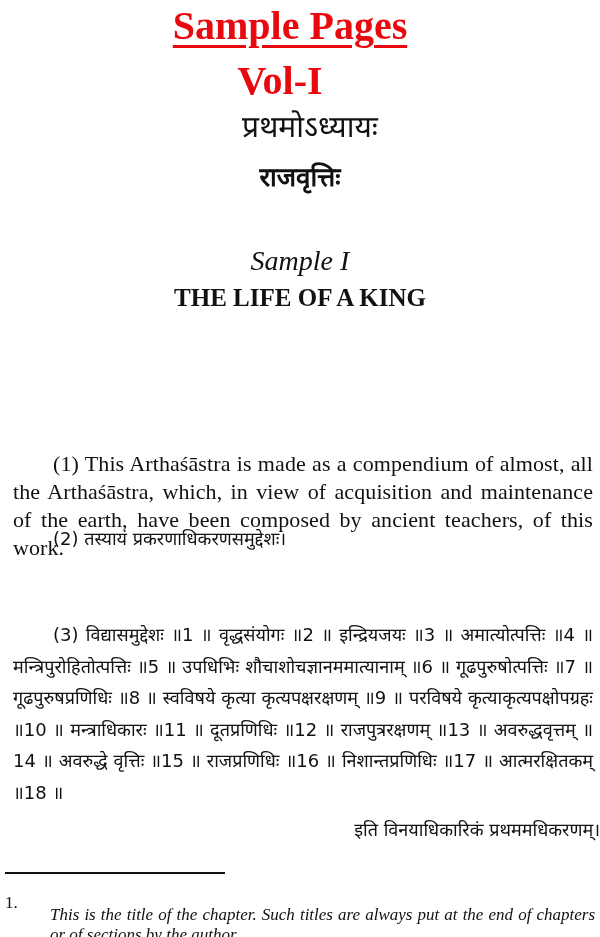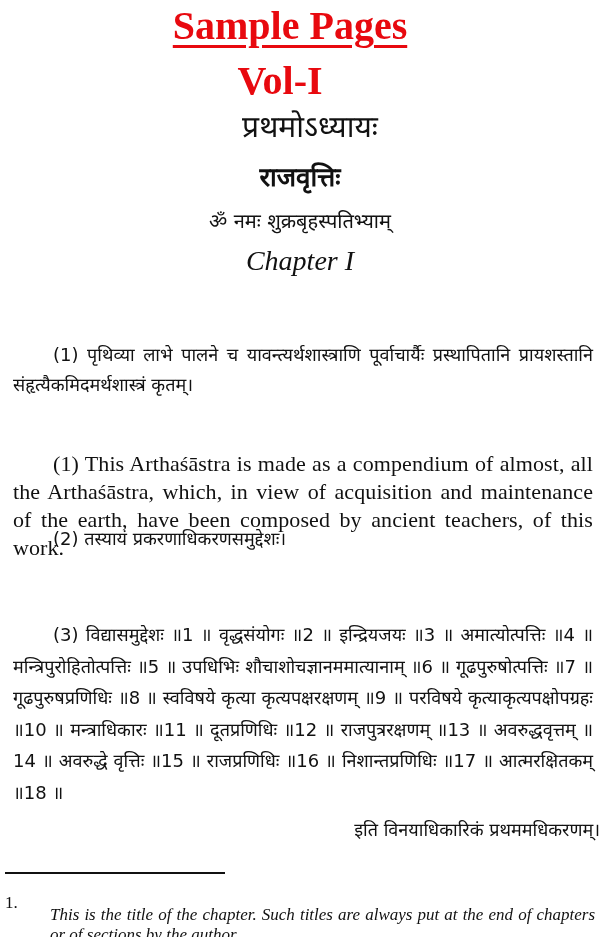--- a/index.html
+++ b/index.html
@@ -158,25 +158,24 @@
 </head>
 <body>
 
 <div class="page">
 
   <div class="abs center sample-title">Sample Pages</div>
   <div class="abs center vol-title">Vol-I</div>
 
   <div class="abs center dev-heading1">प्रथमोऽध्यायः</div>
   <div class="abs center dev-heading2">राजवृत्तिः</div>
-  <div class="abs center invocation">ॐ नमः शुक्रबृहस्पतिभ्याम्</div>
 
-  <div class="abs center chapter-label">Chapter I</div>
+  <div class="abs center chapter-label">Sample I</div>
+  <div class="abs center chapter-title">THE LIFE OF A KING</div>
 
-  <div class="block dev indent verse1-dev">(1)  पृथिव्या लाभे पालने च यावन्त्यर्थशास्त्राणि पूर्वाचार्यैः प्रस्थापितानि प्रायशस्तानि संहृत्यैकमिदमर्थशास्त्रं कृतम्।</div>
   <div class="block eng indent verse1-eng">(1) This Arthaśāstra is made as a compendium of almost, all the Arthaśāstra, which, in view of acquisition and maintenance of the earth, have been composed by ancient teachers, of this work.</div>
 
   <div class="block dev indent verse2-dev">(2)  तस्यायं प्रकरणाधिकरणसमुद्देशः।</div>
 
   <div class="block dev indent verse3-dev">(3) विद्यासमुद्देशः ॥1 ॥ वृद्धसंयोगः ॥2 ॥ इन्द्रियजयः ॥3 ॥ अमात्योत्पत्तिः ॥4 ॥  मन्त्रिपुरोहितोत्पत्तिः ॥5 ॥  उपधिभिः  शौचाशोचज्ञानममात्यानाम् ॥6 ॥ गूढपुरुषोत्पत्तिः ॥7 ॥ गूढपुरुषप्रणिधिः ॥8 ॥ स्वविषये कृत्या कृत्यपक्षरक्षणम् ॥9 ॥ परविषये  कृत्याकृत्यपक्षोपग्रहः ॥10 ॥  मन्त्राधिकारः ॥11 ॥  दूतप्रणिधिः ॥12 ॥ राजपुत्ररक्षणम् ॥13 ॥  अवरुद्धवृत्तम् ॥14 ॥  अवरुद्धे  वृत्तिः ॥15 ॥ राजप्रणिधिः ॥16 ॥ निशान्तप्रणिधिः ॥17 ॥ आत्मरक्षितकम् ॥18 ॥</div>
 
   <div class="abs colophon">इति विनयाधिकारिकं प्रथममधिकरणम्।</div>
 
   <div class="footnote-rule"></div>
   <div class="footnote">

